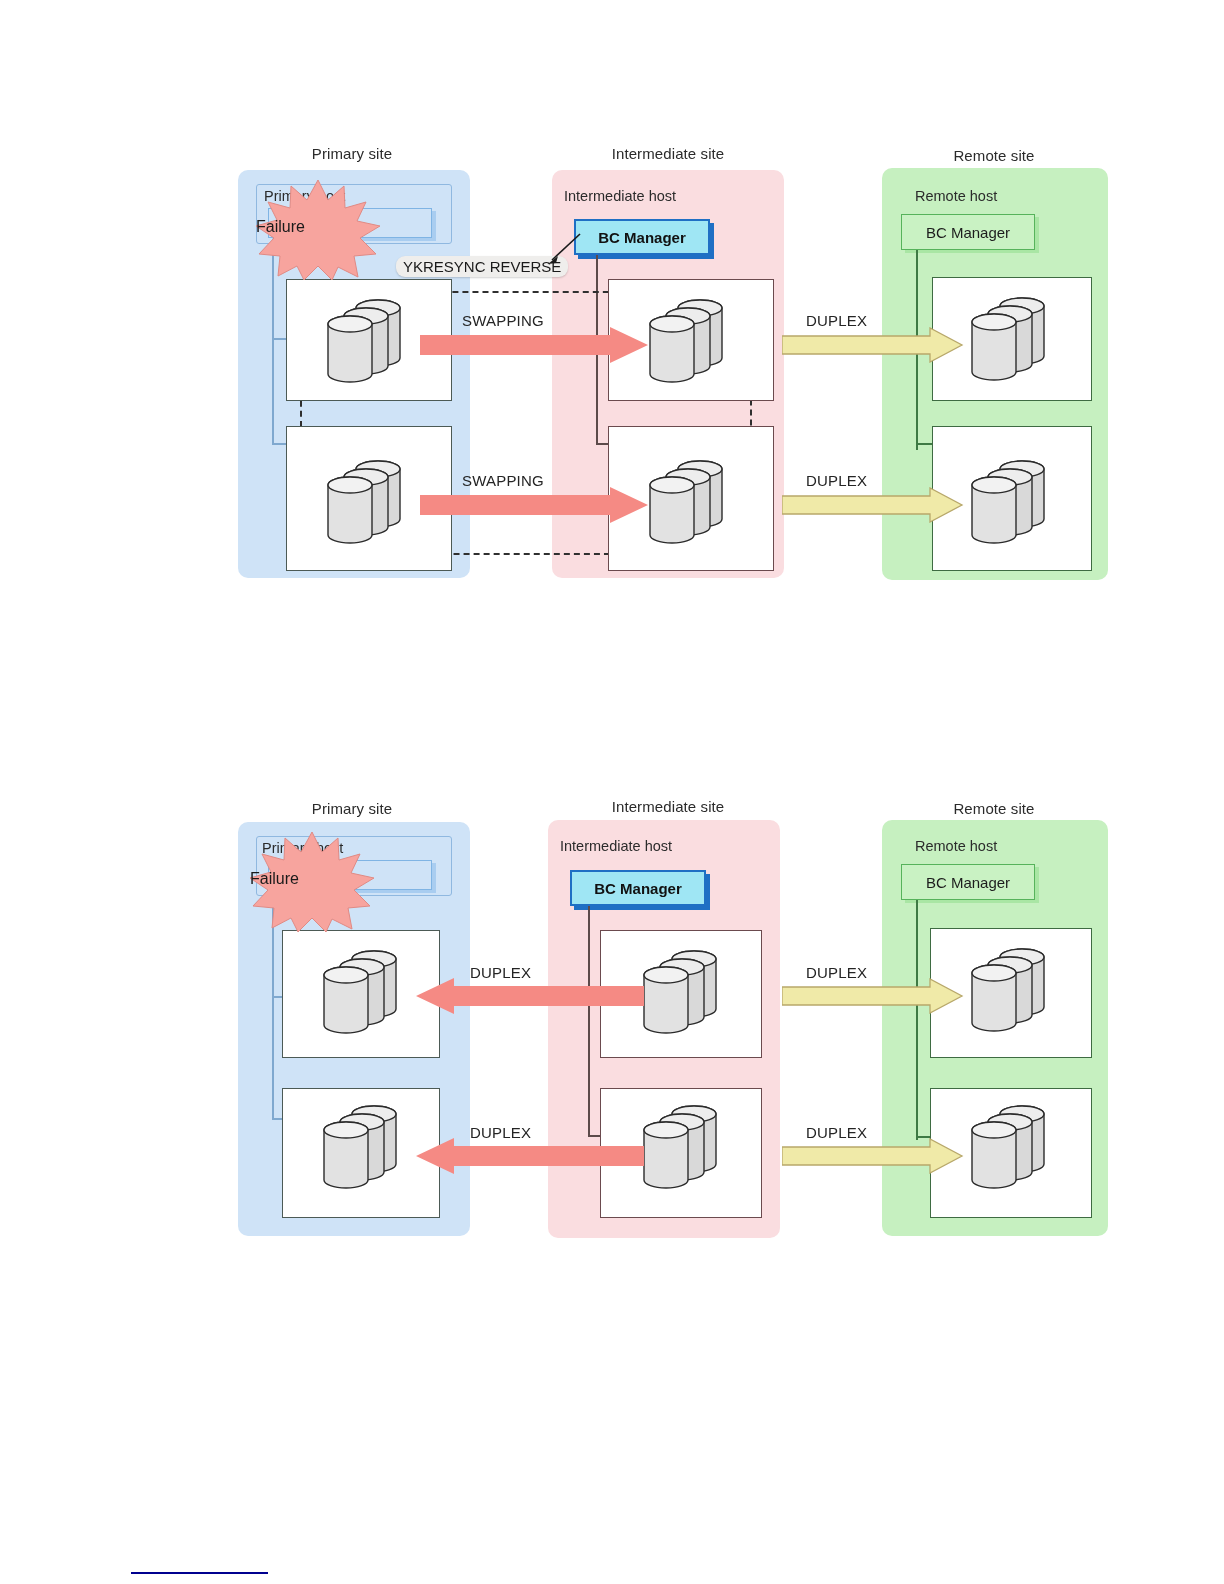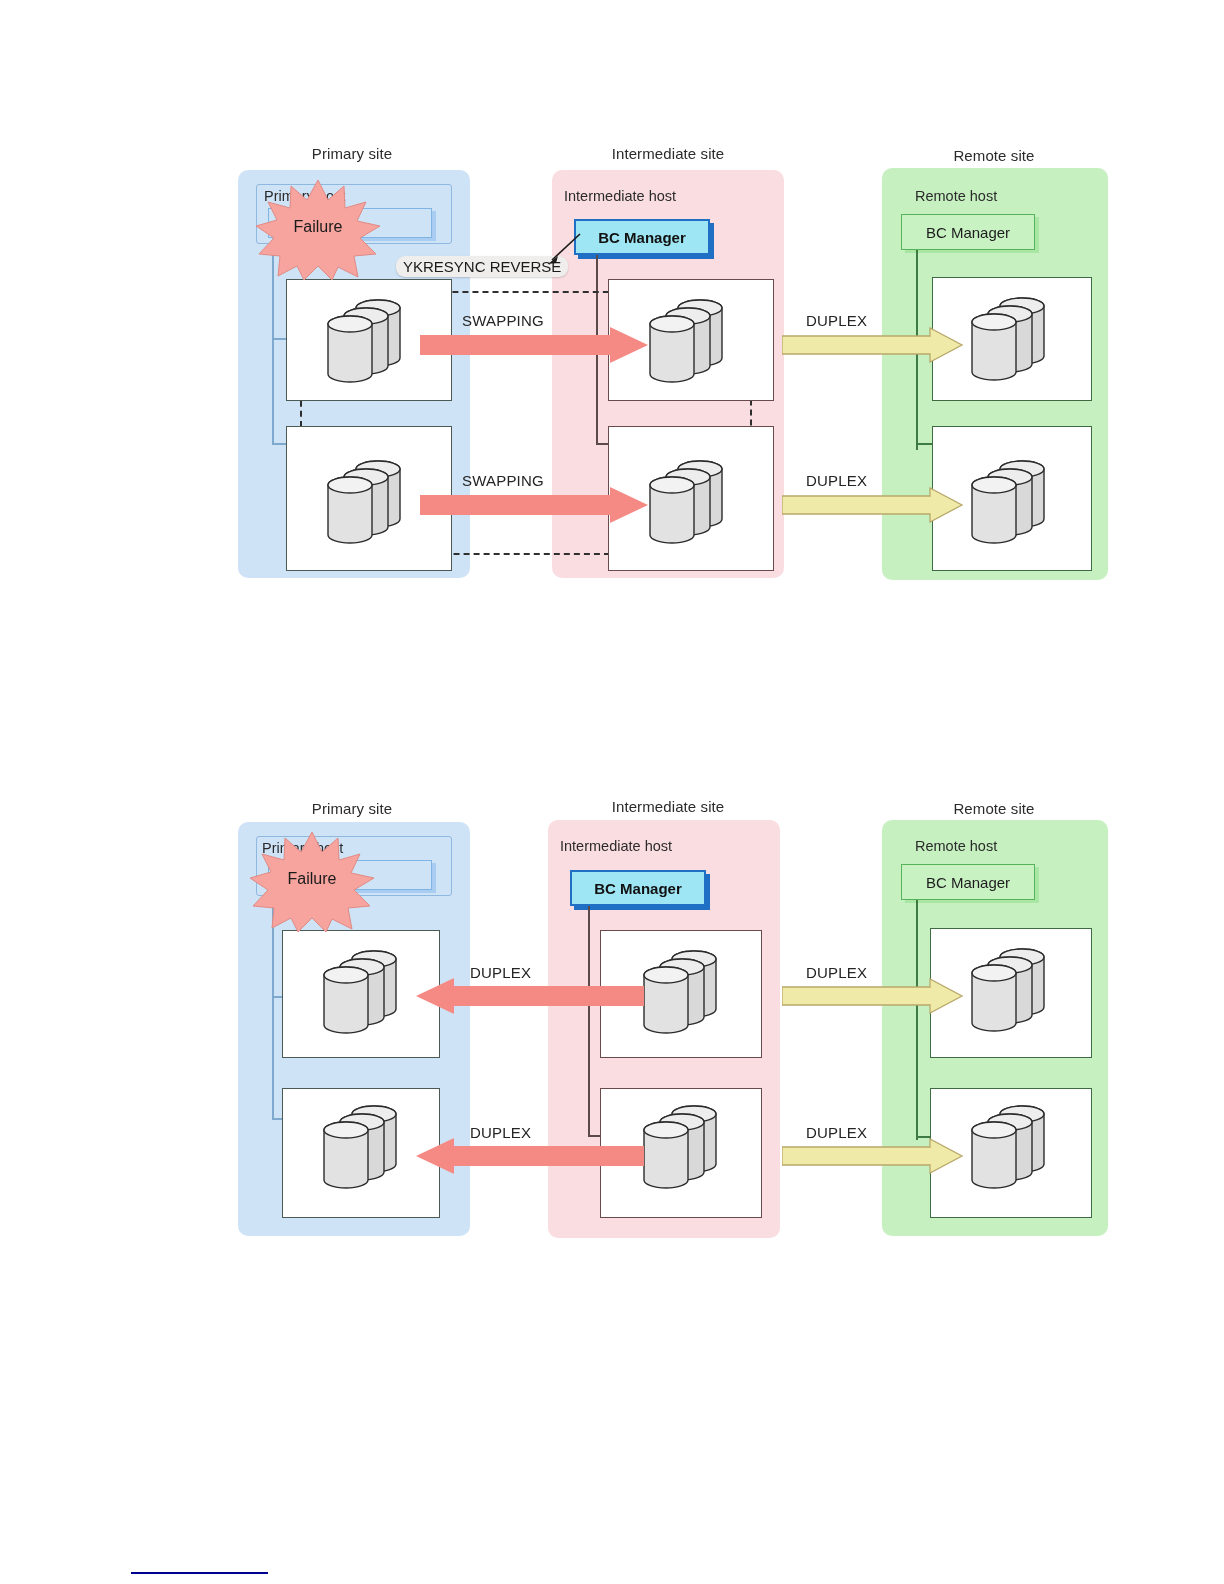--- a/index.html
+++ b/index.html
@@ -136,21 +136,20 @@
     box-shadow: 0 1px 2px rgba(0,0,0,.18);
   }
 
   
   .failure { position: absolute; }
   .failure-text {
     position: absolute;
     font-size: 16px;
     color: #1a1a1a;
     white-space: nowrap;
-    text-align: center;
   }
 
   
   .footnote-rule {
     position: absolute;
     background: #00008f;
     height: 1.6px;
   }
 </style>
 </head>

